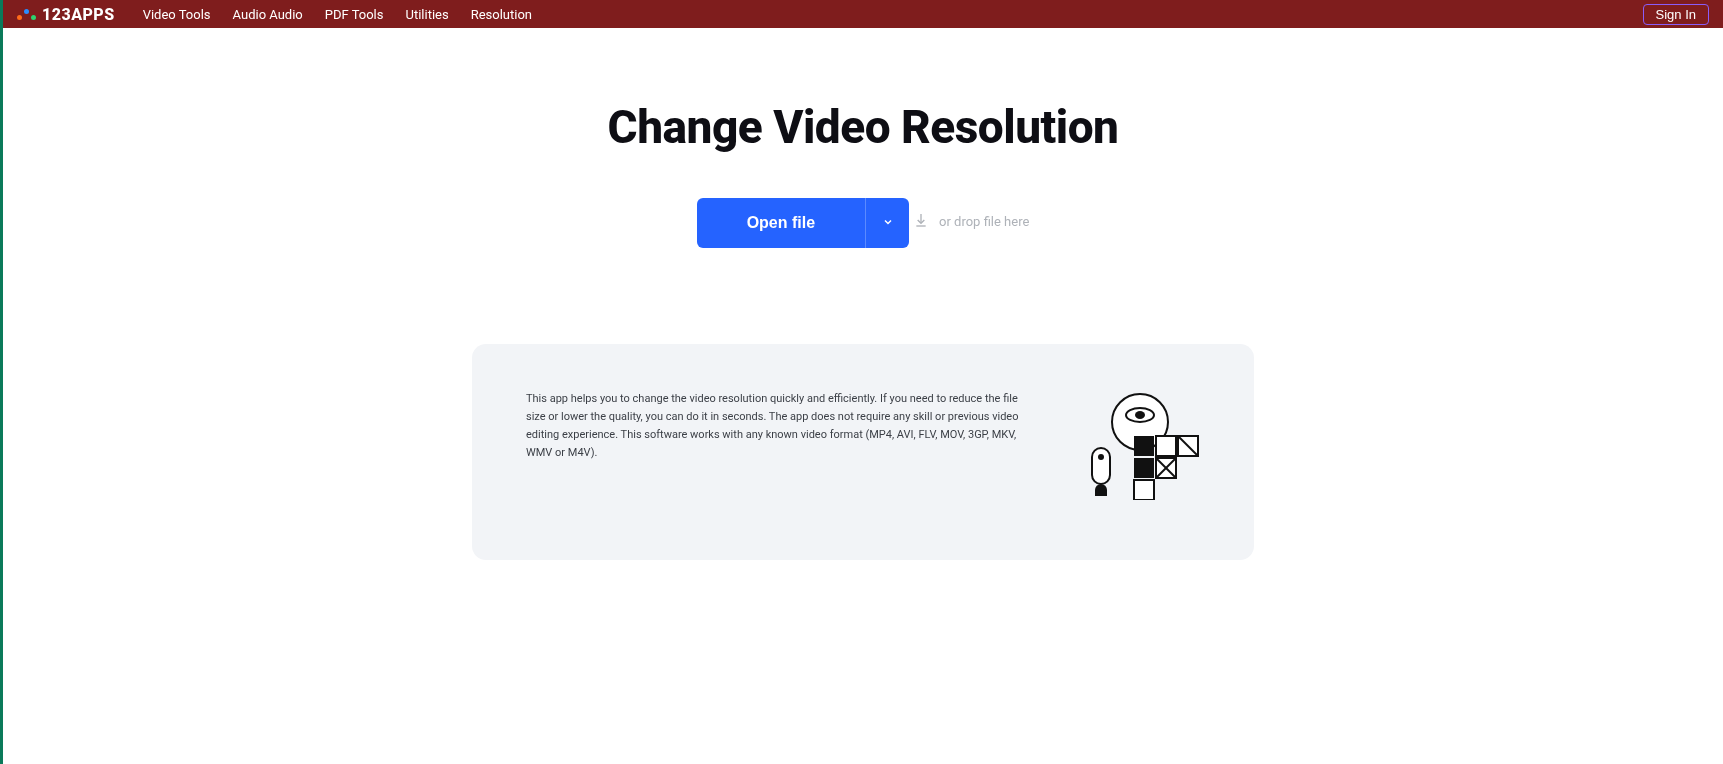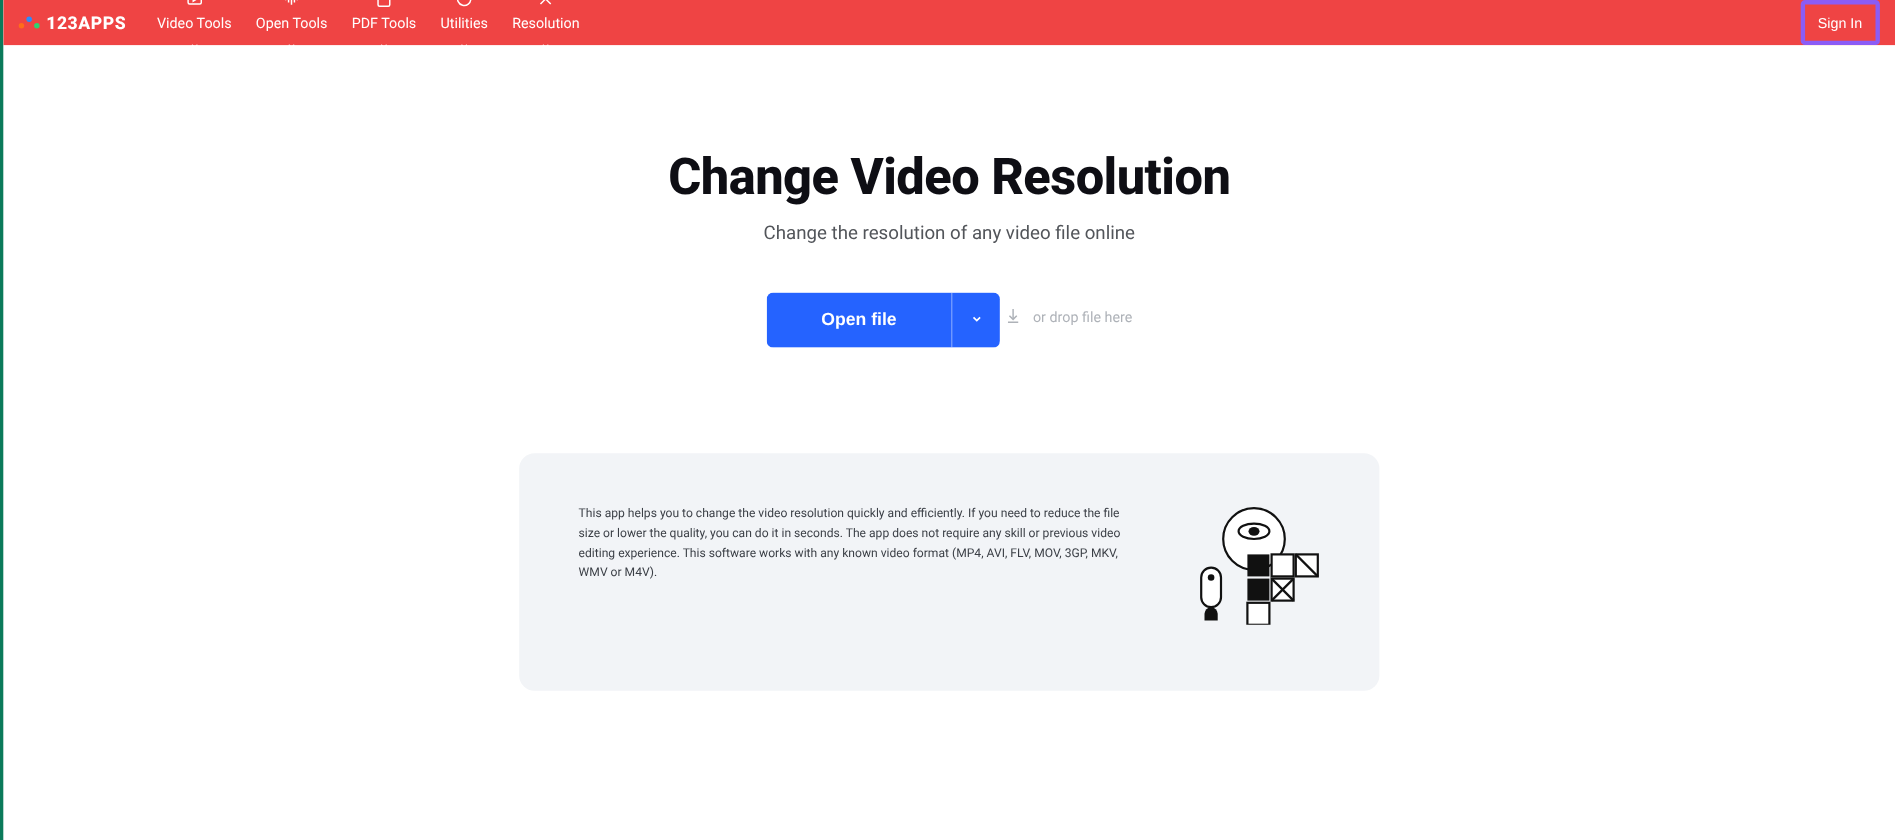--- a/index.html
+++ b/index.html
@@ -4,23 +4,24 @@
 <style>
 * { margin: 0; padding: 0; box-sizing: border-box; }
 body {
   font-family: -apple-system, BlinkMacSystemFont, "Segoe UI", Roboto, Helvetica, Arial, sans-serif;
   background: #fff;
   color: #111;
   border-left: 3px solid #0a7a5a;
   min-height: 764px;
 }
 .nav {
-  background: #ef4444;
-  height: 41px;
-  display: flex;
+  background: #7f1d1d;
+  height: 28px;
+  display: flex;
+  align-items: center;
   padding: 0 14px;
   color: #fff;
   font-size: 13px;
 }
 .logo {
   display: flex;
   align-items: center;
   gap: 6px;
   font-weight: 800;
   font-size: 16px;
@@ -37,31 +38,31 @@
   display: flex;
   align-items: center;
   gap: 7px;
   cursor: pointer;
   color: #fff;
   flex-direction: column;
 }
 .nav-item .chev { opacity: 0.85; }
 .nav-icon { display:inline-flex; width:16px; height:16px; align-items:center; justify-content:center; }
 .sign-in {
-  border: 4px solid #8b5cf6;
+  border: 1px solid #8b5cf6;
   background: transparent;
   color: #fff;
   padding: 2px 12px;
   border-radius: 4px;
   font-size: 13px;
   cursor: pointer;
 }
 .hero {
   text-align: center;
-  padding-top: 93px;
+  padding-top: 72px;
 }
 .hero h1 {
   font-size: 46px;
   font-weight: 800;
   letter-spacing: -0.5px;
   color: #0e0e14;
 }
 .hero p.subtitle {
   margin-top: 14px;
   font-size: 17px;
@@ -147,21 +148,21 @@
     <div class="nav-item">
       <span class="nav-icon">
         <svg width="16" height="16" viewBox="0 0 24 24" fill="none" stroke="#fff" stroke-width="2">
             <line x1="4" y1="10" x2="4" y2="14"></line>
             <line x1="8" y1="7" x2="8" y2="17"></line>
             <line x1="12" y1="4" x2="12" y2="20"></line>
             <line x1="16" y1="7" x2="16" y2="17"></line>
             <line x1="20" y1="10" x2="20" y2="14"></line>
           </svg>
       </span>
-      <span>Open Tools</span>
+      <span>Audio Audio</span>
       <span class="chev">
         <svg width="10" height="10" viewBox="0 0 24 24" fill="none" stroke="#fff" stroke-width="3">
             <polyline points="6 9 12 15 18 9"></polyline>
           </svg>
       </span>
     </div>
     <div class="nav-item">
       <span class="nav-icon">
         <svg width="16" height="16" viewBox="0 0 24 24" fill="none" stroke="#fff" stroke-width="2">
             <path d="M14 2H6a2 2 0 0 0-2 2v16a2 2 0 0 0 2 2h12a2 2 0 0 0 2-2V8z"></path>
@@ -202,21 +203,20 @@
             <polyline points="6 9 12 15 18 9"></polyline>
           </svg>
       </span>
     </div>
   </div>
   <button class="sign-in">Sign In</button>
 </nav>
 
 <section class="hero">
   <h1>Change Video Resolution</h1>
-  <p class="subtitle">Change the resolution of any video file online</p>
 
   <div class="open-file-group">
     <button class="open-file-btn">Open file</button>
     <button class="open-file-drop">
       <span>
         <svg width="12" height="12" viewBox="0 0 24 24" fill="none" stroke="#fff" stroke-width="3">
             <polyline points="6 9 12 15 18 9"></polyline>
           </svg>
       </span>
     </button>

